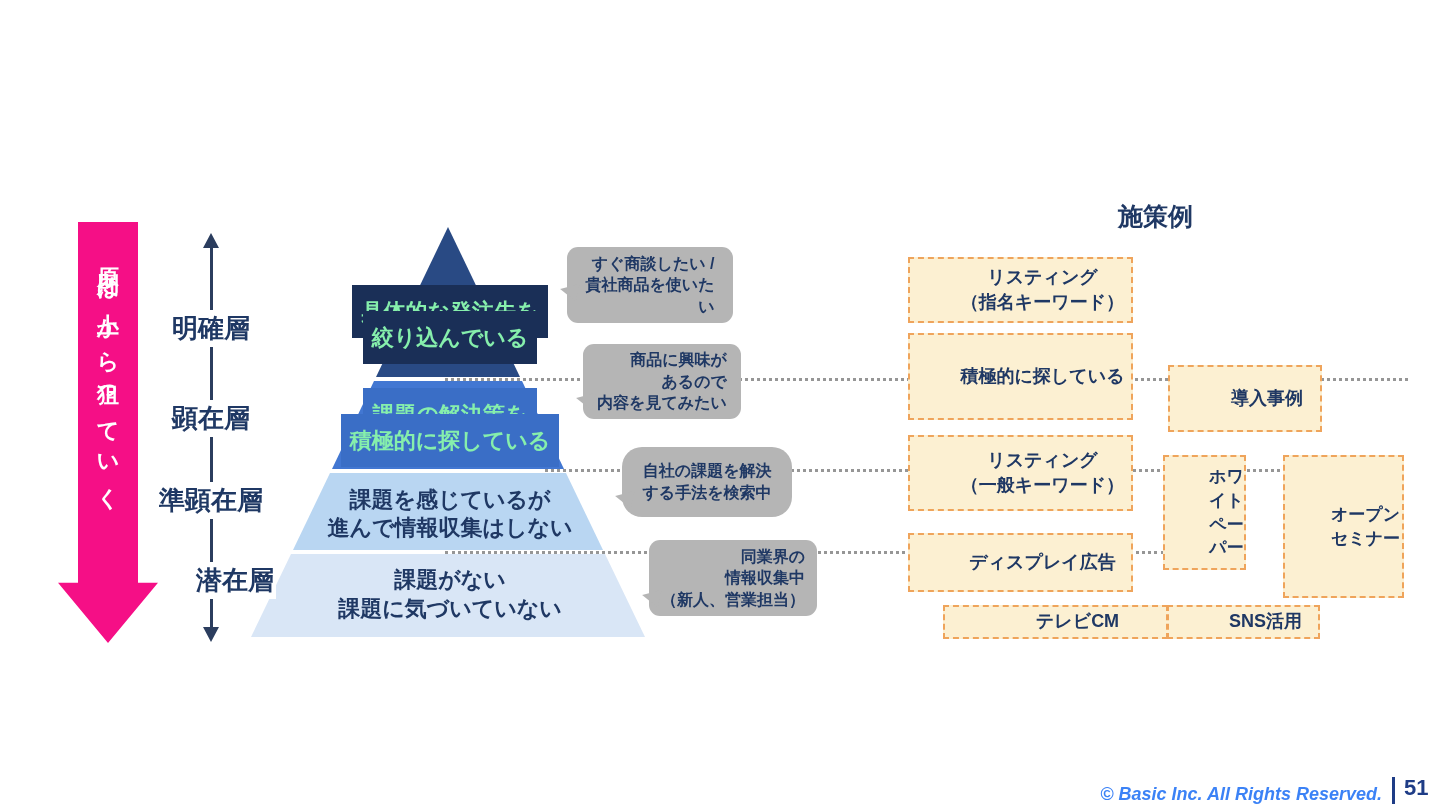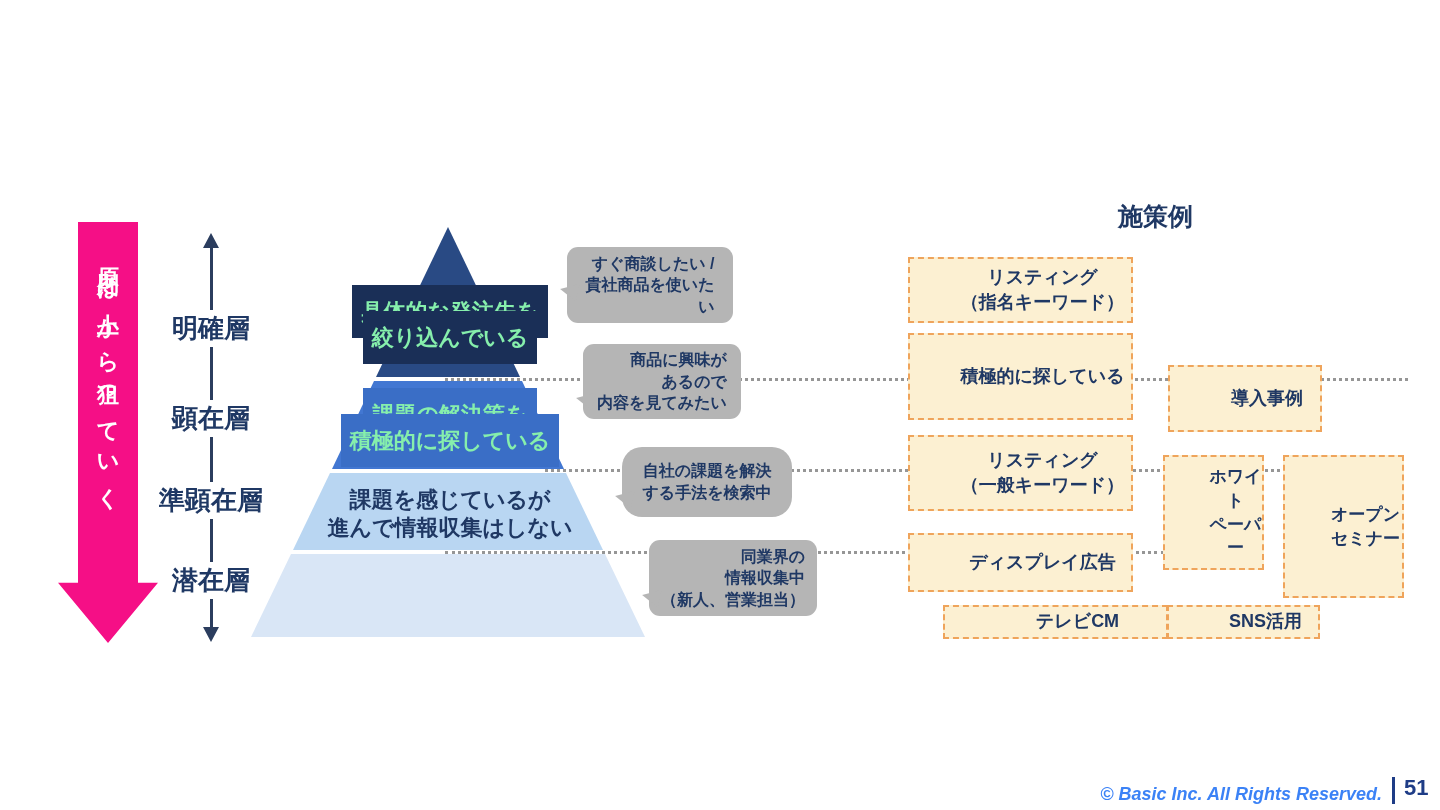--- a/index.html
+++ b/index.html
@@ -43,21 +43,21 @@
   }
   .axis-arrow-down {
     position:absolute; left:203px; top:627px; width:0; height:0; z-index:2;
     border-left:8px solid transparent; border-right:8px solid transparent; border-top:15px solid #2B3D5E;
   }
   .layer-label {
     position:absolute; left:211px; transform:translateX(-50%);
     background:#ffffff; color:#1F3864; font-size:26px; font-weight:800;
     white-space:nowrap; padding:1px 2px; z-index:3;
   }
-  .ll-1 { top:310px; } .ll-2 { top:400px; } .ll-3 { top:482px; } .ll-4 { top:562px; }
+  .ll-1 { top:310px; } .ll-2 { top:400px; } .ll-3 { top:482px; } .ll-4 { top:562px;margin-left:24px; }
 
   
   .dotline { position:absolute; height:0; border-top:3px dotted #969696; z-index:1; }
   .dot-1 { left:445px; top:378px; width:963px; }
   .dot-2 { left:545px; top:469px; width:855px; }
   .dot-3 { left:445px; top:551px; width:719px; }
 
   
   .pyramid-svg { position:absolute; left:250px; top:225px; z-index:2; }
   .pyr-label { position:absolute; left:250px; width:400px; text-align:center; z-index:4; }
@@ -95,21 +95,21 @@
     position:absolute; background:#FCF0D2; border:2px dashed #EFA45B; z-index:3;
     display:flex; align-items:center; justify-content:center; text-align:center;
     color:#1F3864; font-size:18px; font-weight:800; line-height:1.4; white-space:pre-line;padding-left:44px;
   }
   .tc-1 { left:908px;  top:257px; width:225px; height:66px; }
   .tc-2 { left:908px;  top:333px; width:225px; height:87px; }
   .tc-3 { left:908px;  top:435px; width:225px; height:76px; }
   .tc-4 { left:908px;  top:533px; width:225px; height:59px; }
   .tc-5 { left:908px;  top:605px; width:225px; height:34px;margin-left:35px; }
   .tc-6 { left:1168px; top:365px; width:154px; height:67px; }
-  .tc-7 { left:1163px; top:455px; width:101px; height:115px; font-size:17px; }
+  .tc-7 { left:1163px; top:455px; width:83px; height:115px; font-size:17px; }
   .tc-8 { left:1283px; top:455px; width:121px; height:143px; font-size:17px; }
   .tc-9 { left:1167px; top:605px; width:153px; height:34px; }
 
   
   .footer-copy { position:absolute; right:58px; top:784px; font-size:18px; font-weight:800; color:#3b82f6; z-index:3;font-style:italic; }
   .footer-sep { position:absolute; left:1392px; top:777px; width:2.5px; height:27px; background:#1E3C86; z-index:3; }
   .footer-page { position:absolute; left:1404px; top:775px; font-size:22px; font-weight:800; color:#1E3C86; z-index:3; }
 </style>
 </head>
 <body>
@@ -144,20 +144,24 @@
 絞り込んでいる</span>
   </div>
   <div class="pyr-label pl-2">
     <span class="band band-2">課題の解決策を
 積極的に探している</span>
   </div>
   <div class="pyr-label pl-3">
     <span>課題を感じているが
 進んで情報収集はしない</span>
   </div>
+  <div class="pyr-label pl-4">
+    <span>課題がない
+課題に気づいていない</span>
+  </div>
 
   <div class="bubble bb-1">すぐ商談したい /
 貴社商品を使いた
 い</div>
   <div class="bubble bb-2">商品に興味が
 あるので
 内容を見てみたい</div>
   <div class="bubble bb-3">自社の課題を解決
 する手法を検索中</div>
   <div class="bubble bb-4">同業界の

